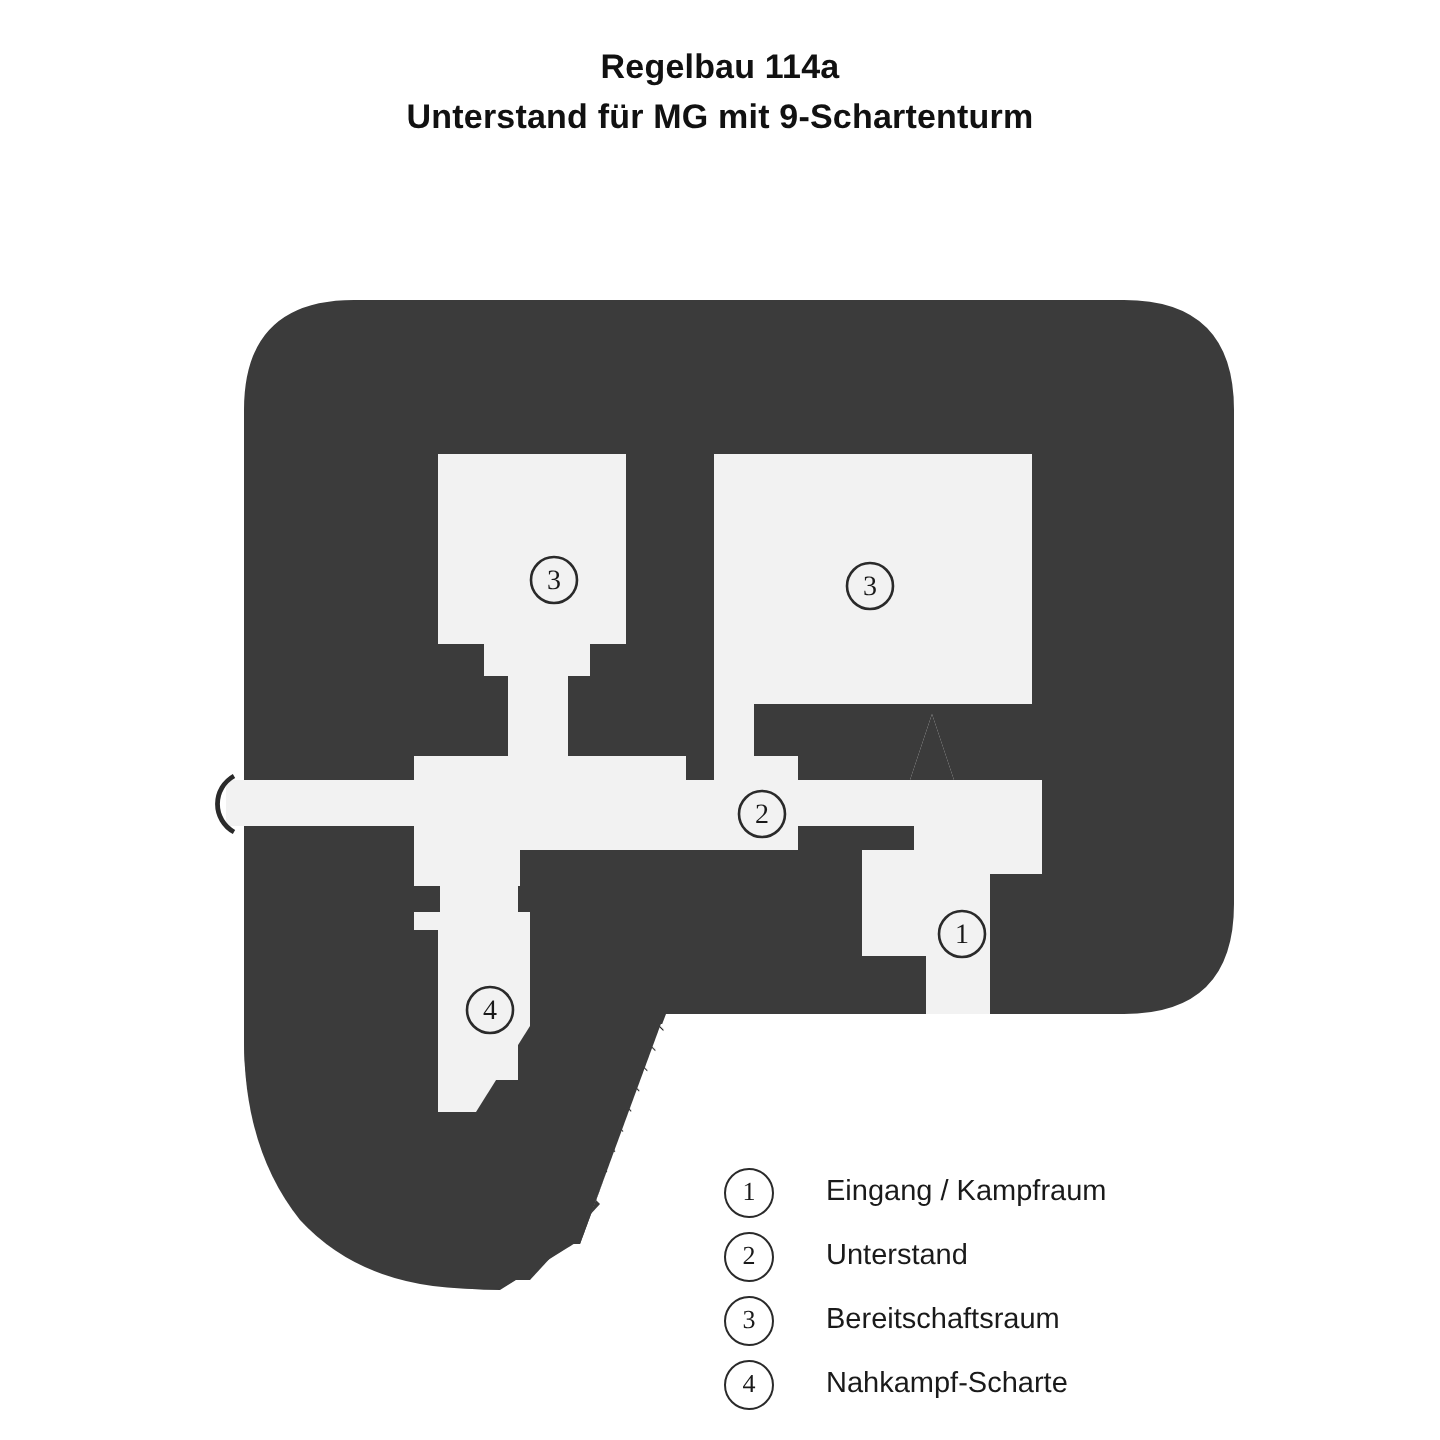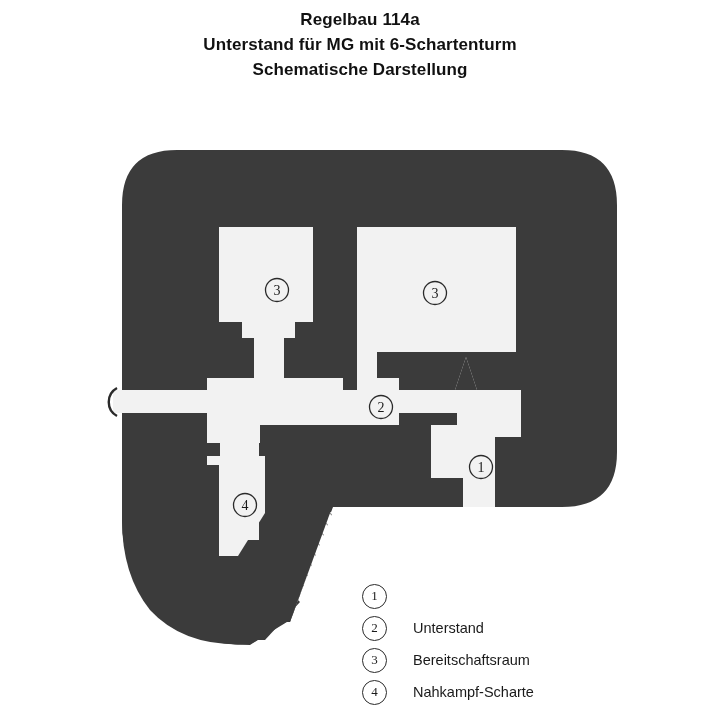--- a/index.html
+++ b/index.html
@@ -19,21 +19,21 @@
     position: relative;
     width: 720px;
     height: 720px;
   }
   .title-block {
     position: absolute;
     top: 0;
     left: 0;
     width: 720px;
     text-align: center;
-    padding-top: 7px;
+    padding-top: 21px;
   }
   .title-line {
     font-size: 17px;
     font-weight: bold;
     line-height: 25px;
     letter-spacing: 0.1px;
     color: #111111;
   }
   #plan-svg {
     position: absolute;
@@ -71,22 +71,21 @@
     white-space: nowrap;
   }
 </style>
 </head>
 <body>
 
 <div id="page">
 
   <div class="title-block">
     <div class="title-line">Regelbau 114a</div>
-    <div class="title-line">Unterstand für MG mit 6-Schartenturm</div>
-    <div class="title-line">Schematische Darstellung</div>
+    <div class="title-line">Unterstand für MG mit 9-Schartenturm</div>
   </div>
 
   <svg id="plan-svg" width="720" height="720" viewBox="0 0 720 720">
     <defs>
       <pattern id="hatch45" width="10" height="10" patternUnits="userSpaceOnUse" patternTransform="rotate(-45)">
         <line x1="0" y1="0" x2="0" y2="10" stroke="#2a2a2a" stroke-width="1.1"></line>
       </pattern>
       <clipPath id="hatchClip">
         <polygon points="258,512 333,512 290,620 238,620 238,560"></polygon>
       </clipPath>
@@ -181,20 +180,21 @@
         <g>
           <circle cx="245" cy="505" r="11.5" fill="none" stroke="#2a2a2a" stroke-width="1.3"></circle>
           <text x="245" y="509.6" text-anchor="middle" font-size="14" font-family="&quot;Liberation Serif&quot;, serif" fill="#1a1a1a">4</text>
         </g>
       </g>
   </svg>
 
   <div class="legend">
     <div class="legend-row">
       <div class="legend-marker">1</div>
+      <div class="legend-label">Eingang / Kampfraum</div>
     </div>
     <div class="legend-row">
       <div class="legend-marker">2</div>
       <div class="legend-label">Unterstand</div>
     </div>
     <div class="legend-row">
       <div class="legend-marker">3</div>
       <div class="legend-label">Bereitschaftsraum</div>
     </div>
     <div class="legend-row">

